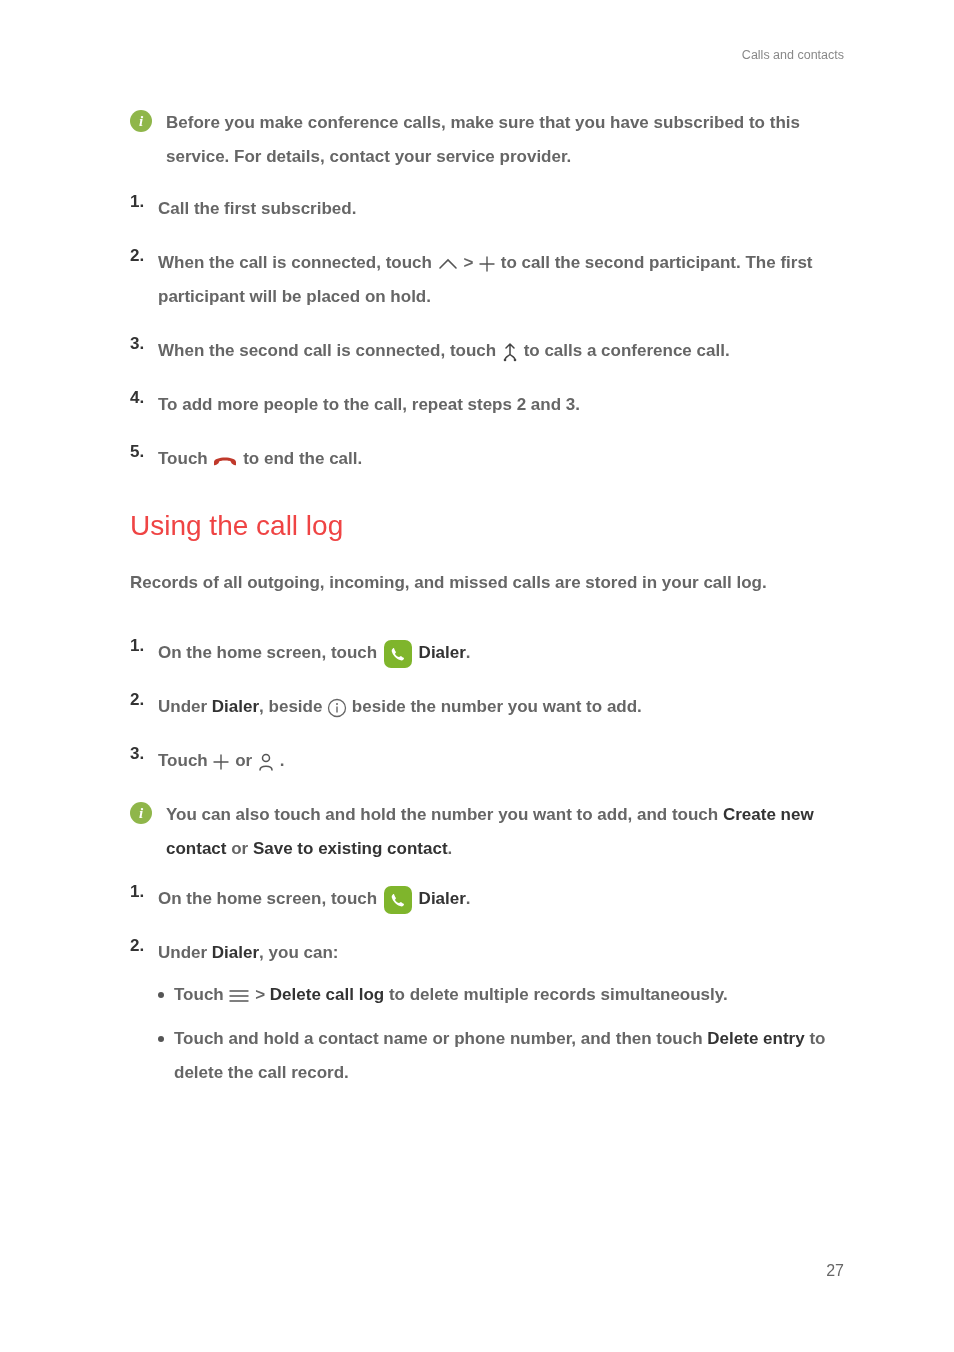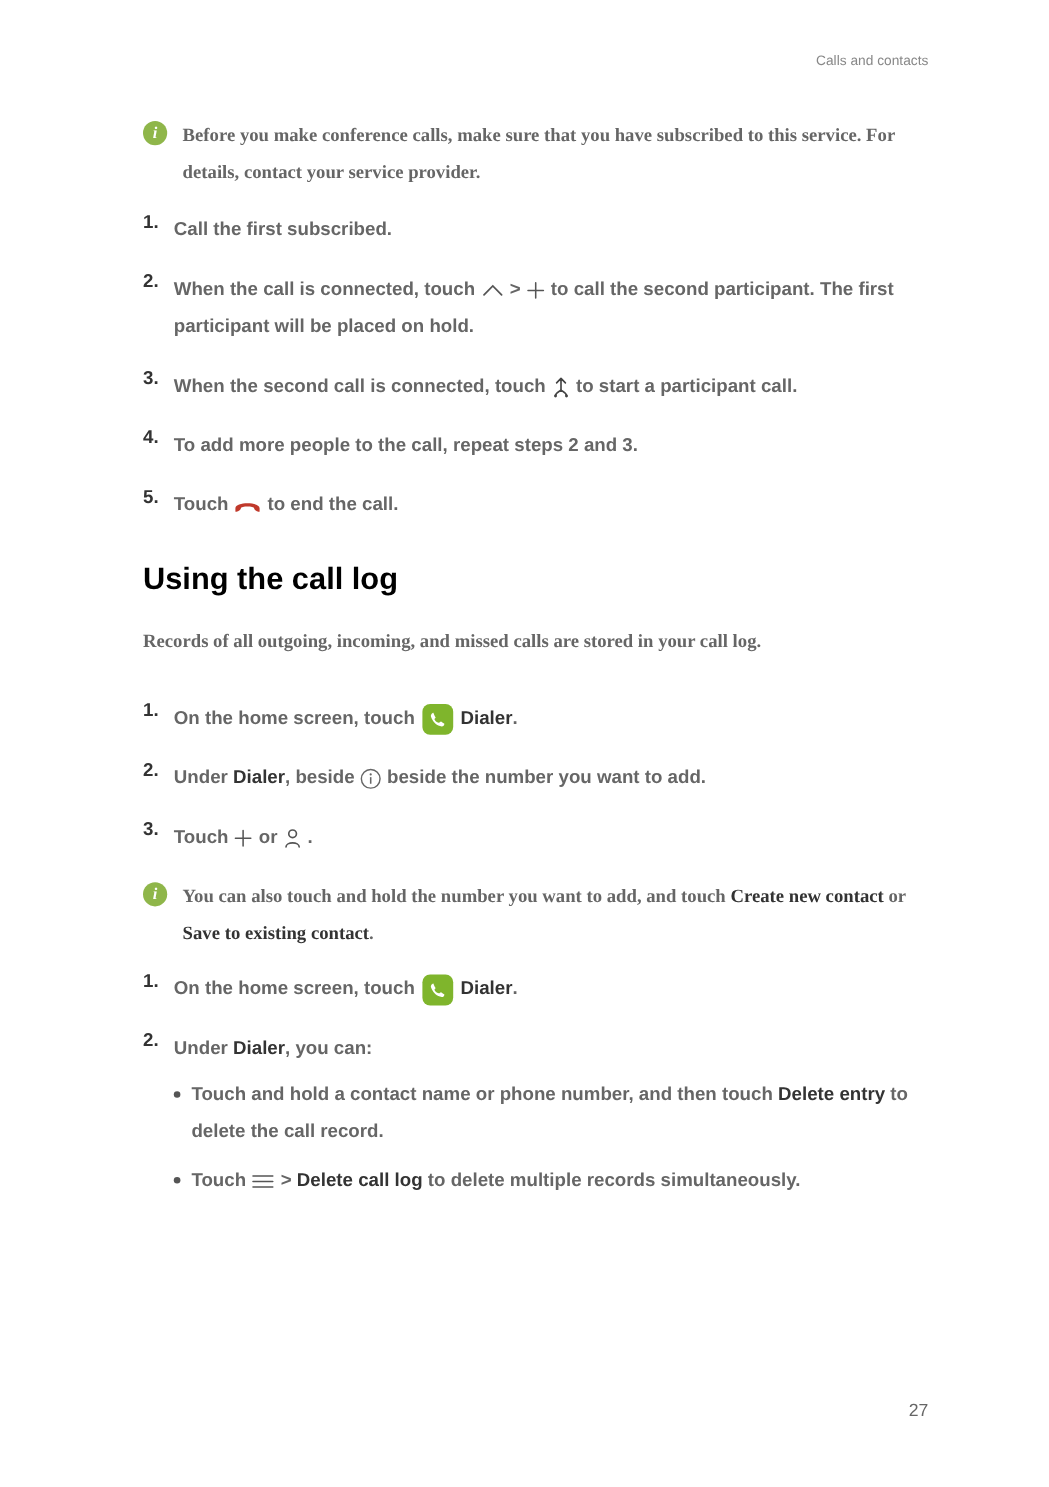--- a/index.html
+++ b/index.html
@@ -26,21 +26,20 @@
     color: #888;
   }
   .content {
     margin-top: 46px;
   }
   .para {
     font-size: 17px;
     line-height: 2.0;
     font-weight:550;
     color: #666;
-    font-family: Liberation Serif, serif;
   }
   .note-row {
     display: flex;
     align-items: flex-start;
     margin-bottom: 18px;
   }
   .info-badge {
     width: 22px;
     height: 22px;
     min-width: 22px;
@@ -72,22 +71,22 @@
   .body {
     font-size: 17px;
     line-height: 2.0;
     font-weight:550;
     color: #666;
     flex: 1;
   }
   .bold { font-weight: 700; color:#333;text-align:center; }
   .h1 {
     font-size: 28px;
-    font-weight: 700;
-    color: #000000;
+    font-weight: 400;
+    color: #ef4444;
     margin: 34px 0 24px 0;
   }
   .h2 {
     font-size: 22px;
     font-weight: 700;
     color: #333;
     letter-spacing: 0.5px;
     margin: 20px 0 22px 0;
   }
   .icon {
@@ -109,21 +108,21 @@
     display:flex;
     align-items:flex-start;
     margin: 6px 0 10px 28px;
   }
   .bullet {
     width:6px; height:6px; border-radius:50%; background:#555;
     margin-top: 14px; margin-right: 10px; min-width:6px;
   }
   .pagenum {
     position:absolute;
-    bottom: 60px;
+    bottom: 72px;
     right: 110px;
     font-size: 16px;
     color: #666;
   }
 </style>
 </head>
 <body>
 
 <div class="page">
   <div class="header-right">Calls and contacts</div>
@@ -163,21 +162,21 @@
       <div class="num">3.</div>
       <div class="body">
         <span>When the second call is connected, touch </span>
         <span class="icon">
           <svg width="18" height="22" viewBox="0 0 18 22">
             <path d="M9 3 L9 13 M9 3 L5 7 M9 3 L13 7 M4 19 C4 15 9 15 9 13 M14 19 C14 15 9 15 9 13" stroke="#444" stroke-width="1.5" fill="none" stroke-linecap="round"></path>
             <circle cx="4" cy="19" r="1.3" fill="#444"></circle>
               <circle cx="14" cy="19" r="1.3" fill="#444"></circle>
           </svg>
         </span>
-        <span> to start a participant call.</span>
+        <span> to calls a conference call.</span>
       </div>
     </div>
 
     <div class="ol-item">
       <div class="num">4.</div>
       <div class="body">To add more people to the call, repeat steps 2 and 3.</div>
     </div>
 
     <div class="ol-item">
       <div class="num">5.</div>
@@ -271,33 +270,33 @@
     <div class="ol-item" style="margin-bottom:8px">
       <div class="num">2.</div>
       <div class="body">
         <span>Under </span><span class="bold">Dialer</span><span>, you can:</span>
       </div>
     </div>
 
     <div class="bullet-row">
       <div class="bullet"></div>
       <div class="body">
-        <span>Touch and hold a contact name or phone number, and then touch </span><span class="bold">Delete entry</span><span> to delete the call record.</span>
+        <span>Touch </span>
+        <span class="icon">
+          <svg width="22" height="16" viewBox="0 0 22 16">
+              <path d="M2 3 H20 M2 8 H20 M2 13 H20" stroke="#555" stroke-width="1.4" stroke-linecap="round"></path>
+            </svg>
+        </span>
+        <span> &gt; </span><span class="bold">Delete call log</span><span> to delete multiple records simultaneously.</span>
       </div>
     </div>
 
     <div class="bullet-row">
       <div class="bullet"></div>
       <div class="body">
-        <span>Touch </span>
-        <span class="icon">
-          <svg width="22" height="16" viewBox="0 0 22 16">
-              <path d="M2 3 H20 M2 8 H20 M2 13 H20" stroke="#555" stroke-width="1.4" stroke-linecap="round"></path>
-            </svg>
-        </span>
-        <span> &gt; </span><span class="bold">Delete call log</span><span> to delete multiple records simultaneously.</span>
+        <span>Touch and hold a contact name or phone number, and then touch </span><span class="bold">Delete entry</span><span> to delete the call record.</span>
       </div>
     </div>
 
   </div>
 
   <div class="pagenum">27</div>
 </div>
 
 </body></html>

